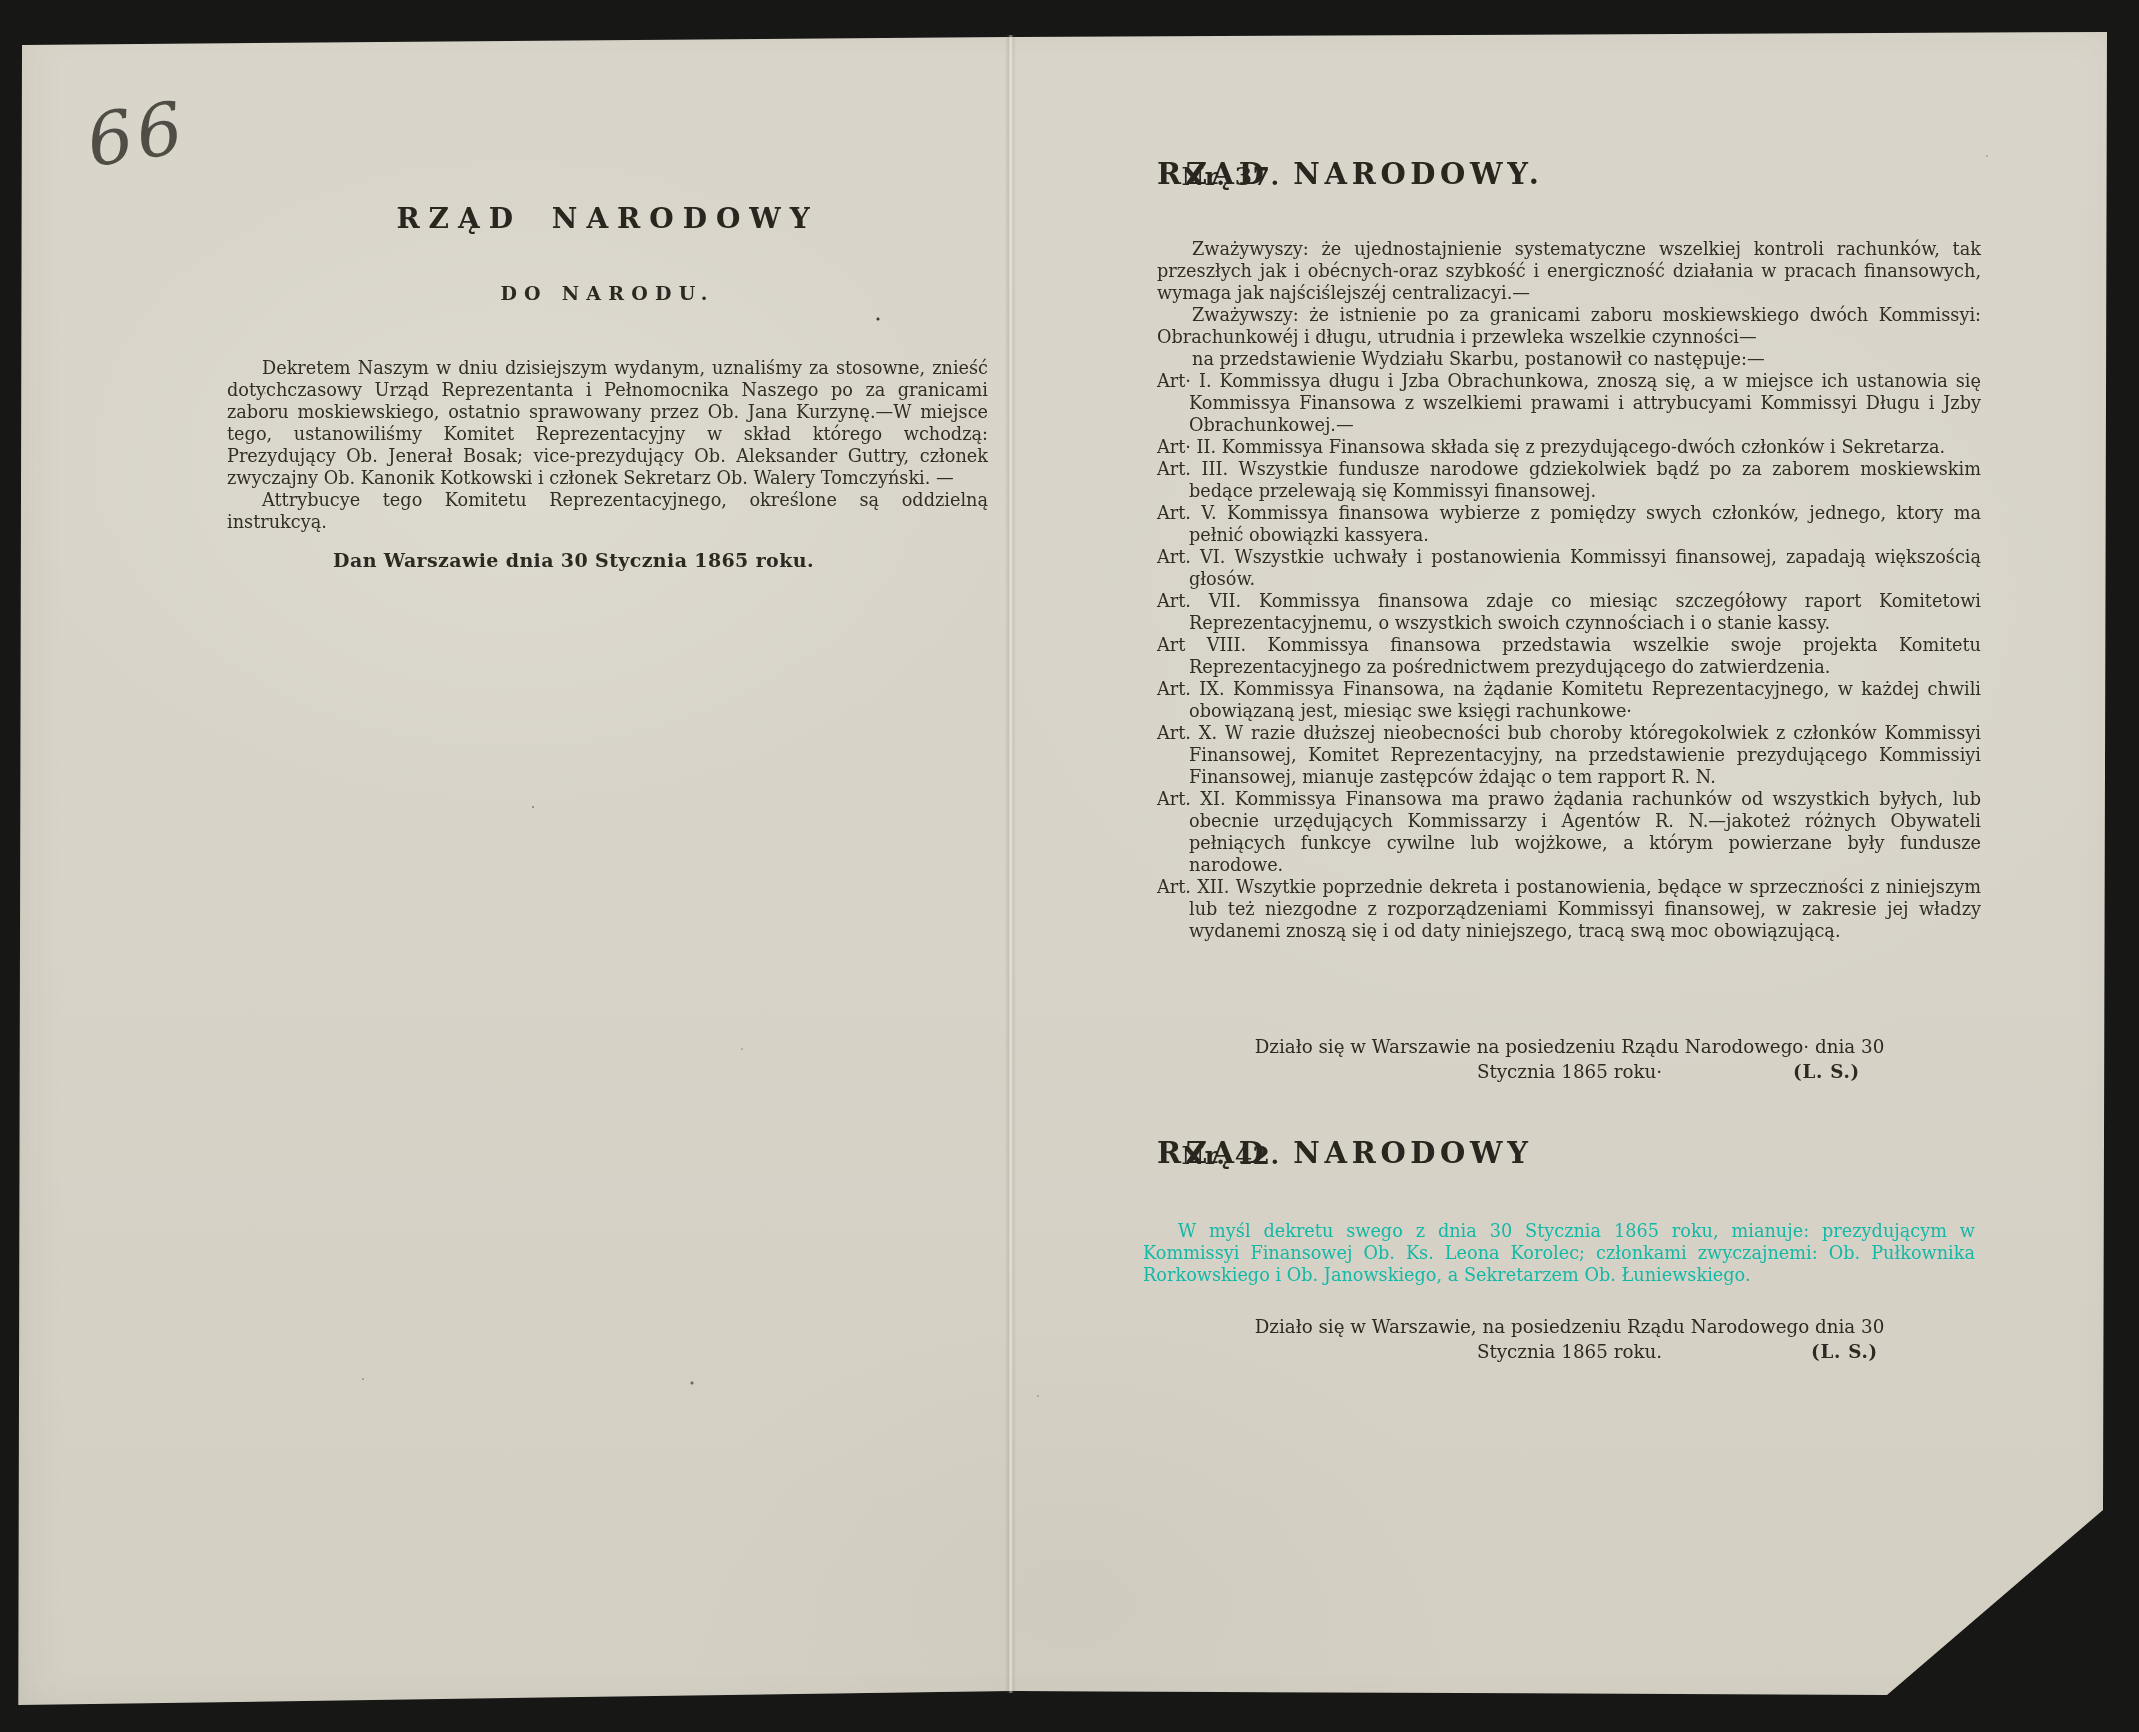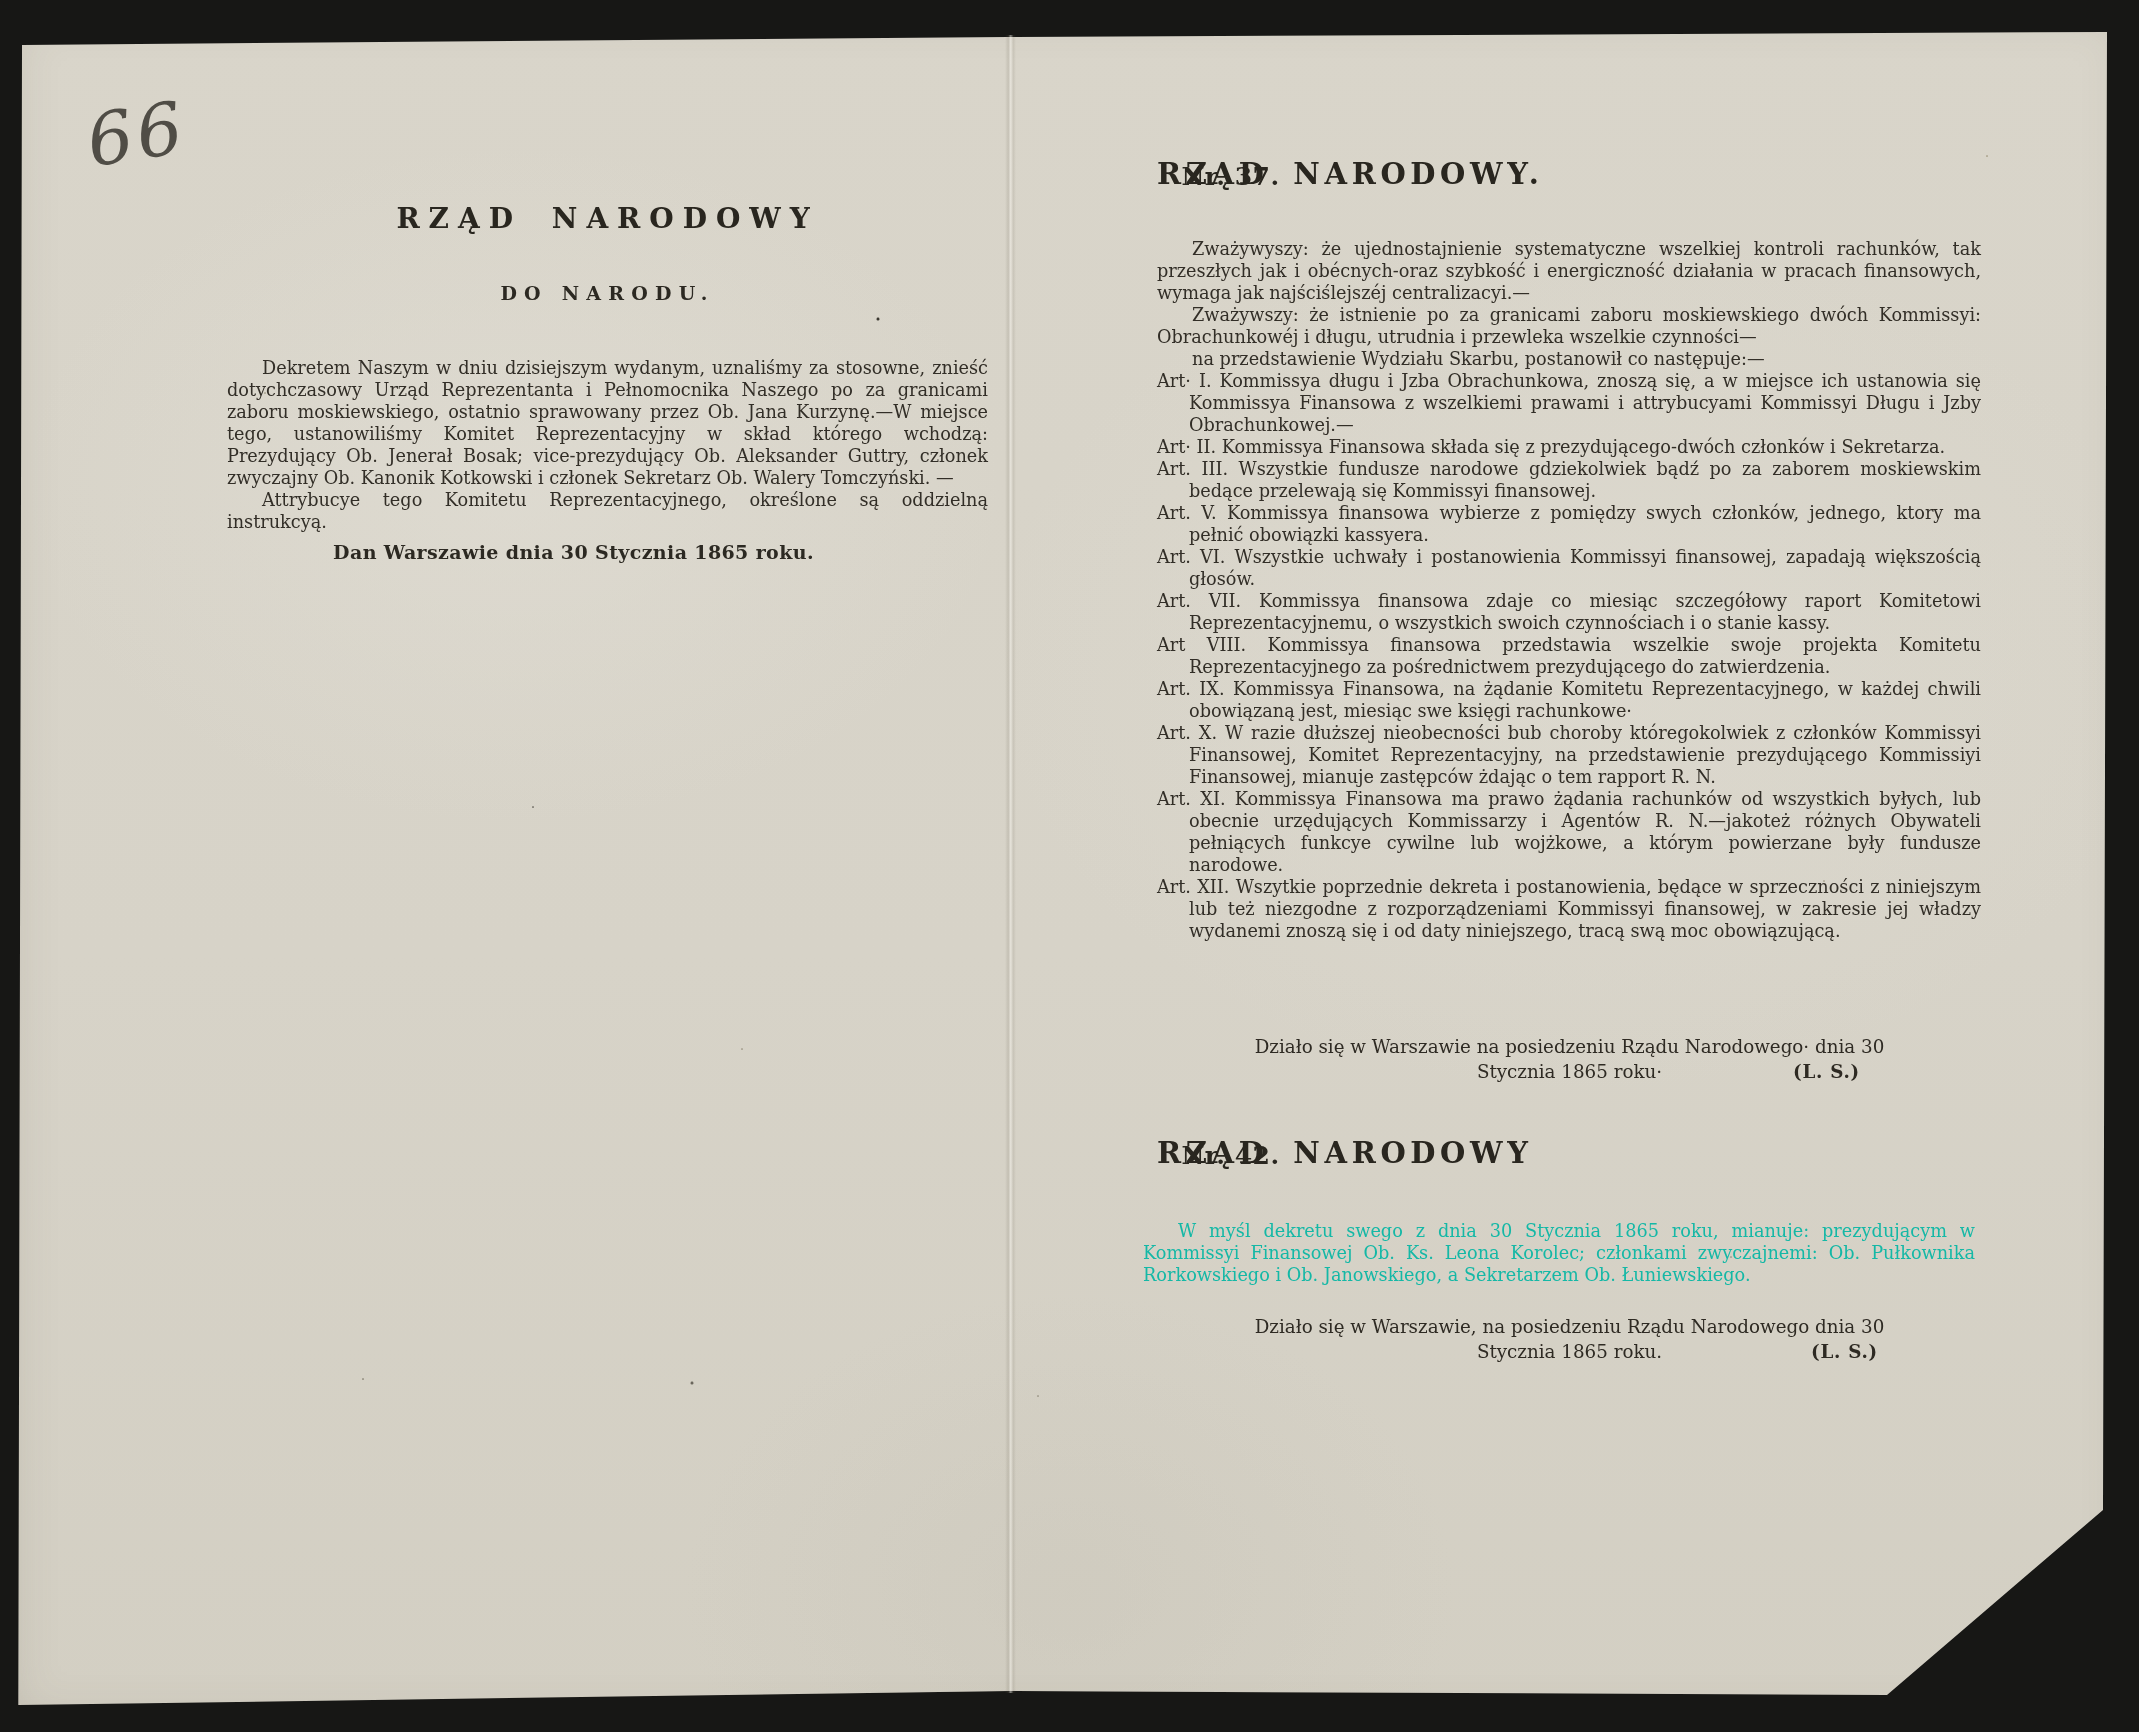--- a/index.html
+++ b/index.html
@@ -66,21 +66,21 @@
     position:absolute;left:227px;top:282px;width:761px;
     text-align:center;font-size:19px;font-weight:700;
     letter-spacing:.38em;color:#2c2922;
   }
   .l-body{
     position:absolute;left:227px;top:357px;width:761px;
     font-size:17.7px;line-height:22px;text-align:justify;color:#322e27;
   }
   .para{text-indent:35px;margin:0;}
   .l-dateline{
-    margin-top:8px;text-align:center;text-indent:0;
+    margin-top:16px;text-align:center;text-indent:0;
     font-size:19px;font-weight:700;letter-spacing:.02em;color:#2c2922;
     transform:translateX(-34px);
   }
 
   
   .r-header{position:absolute;left:1157px;width:824px;}
   .r37-header{top:157px;}
   .r42-header{top:1136px;}
   .decree-number{
     position:absolute;left:24.5px;top:4.9px;

